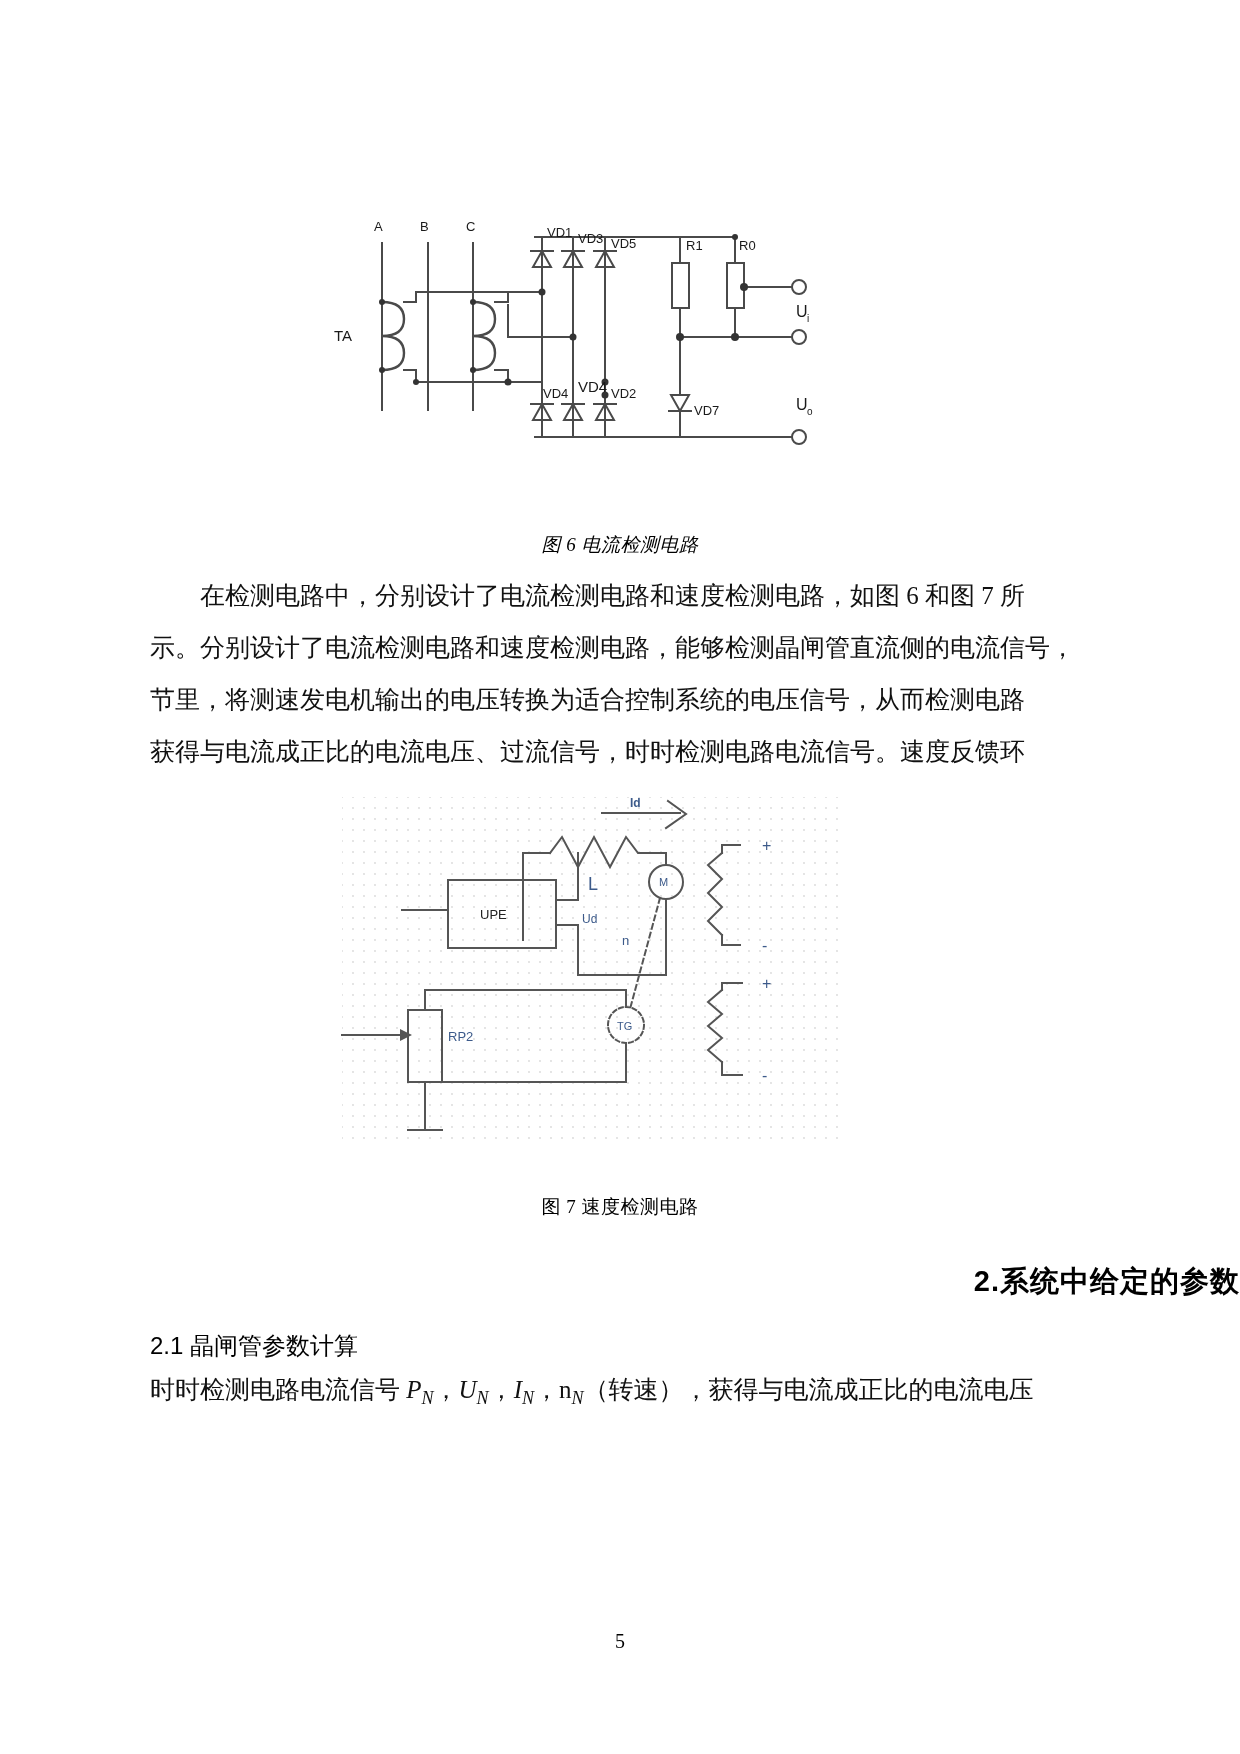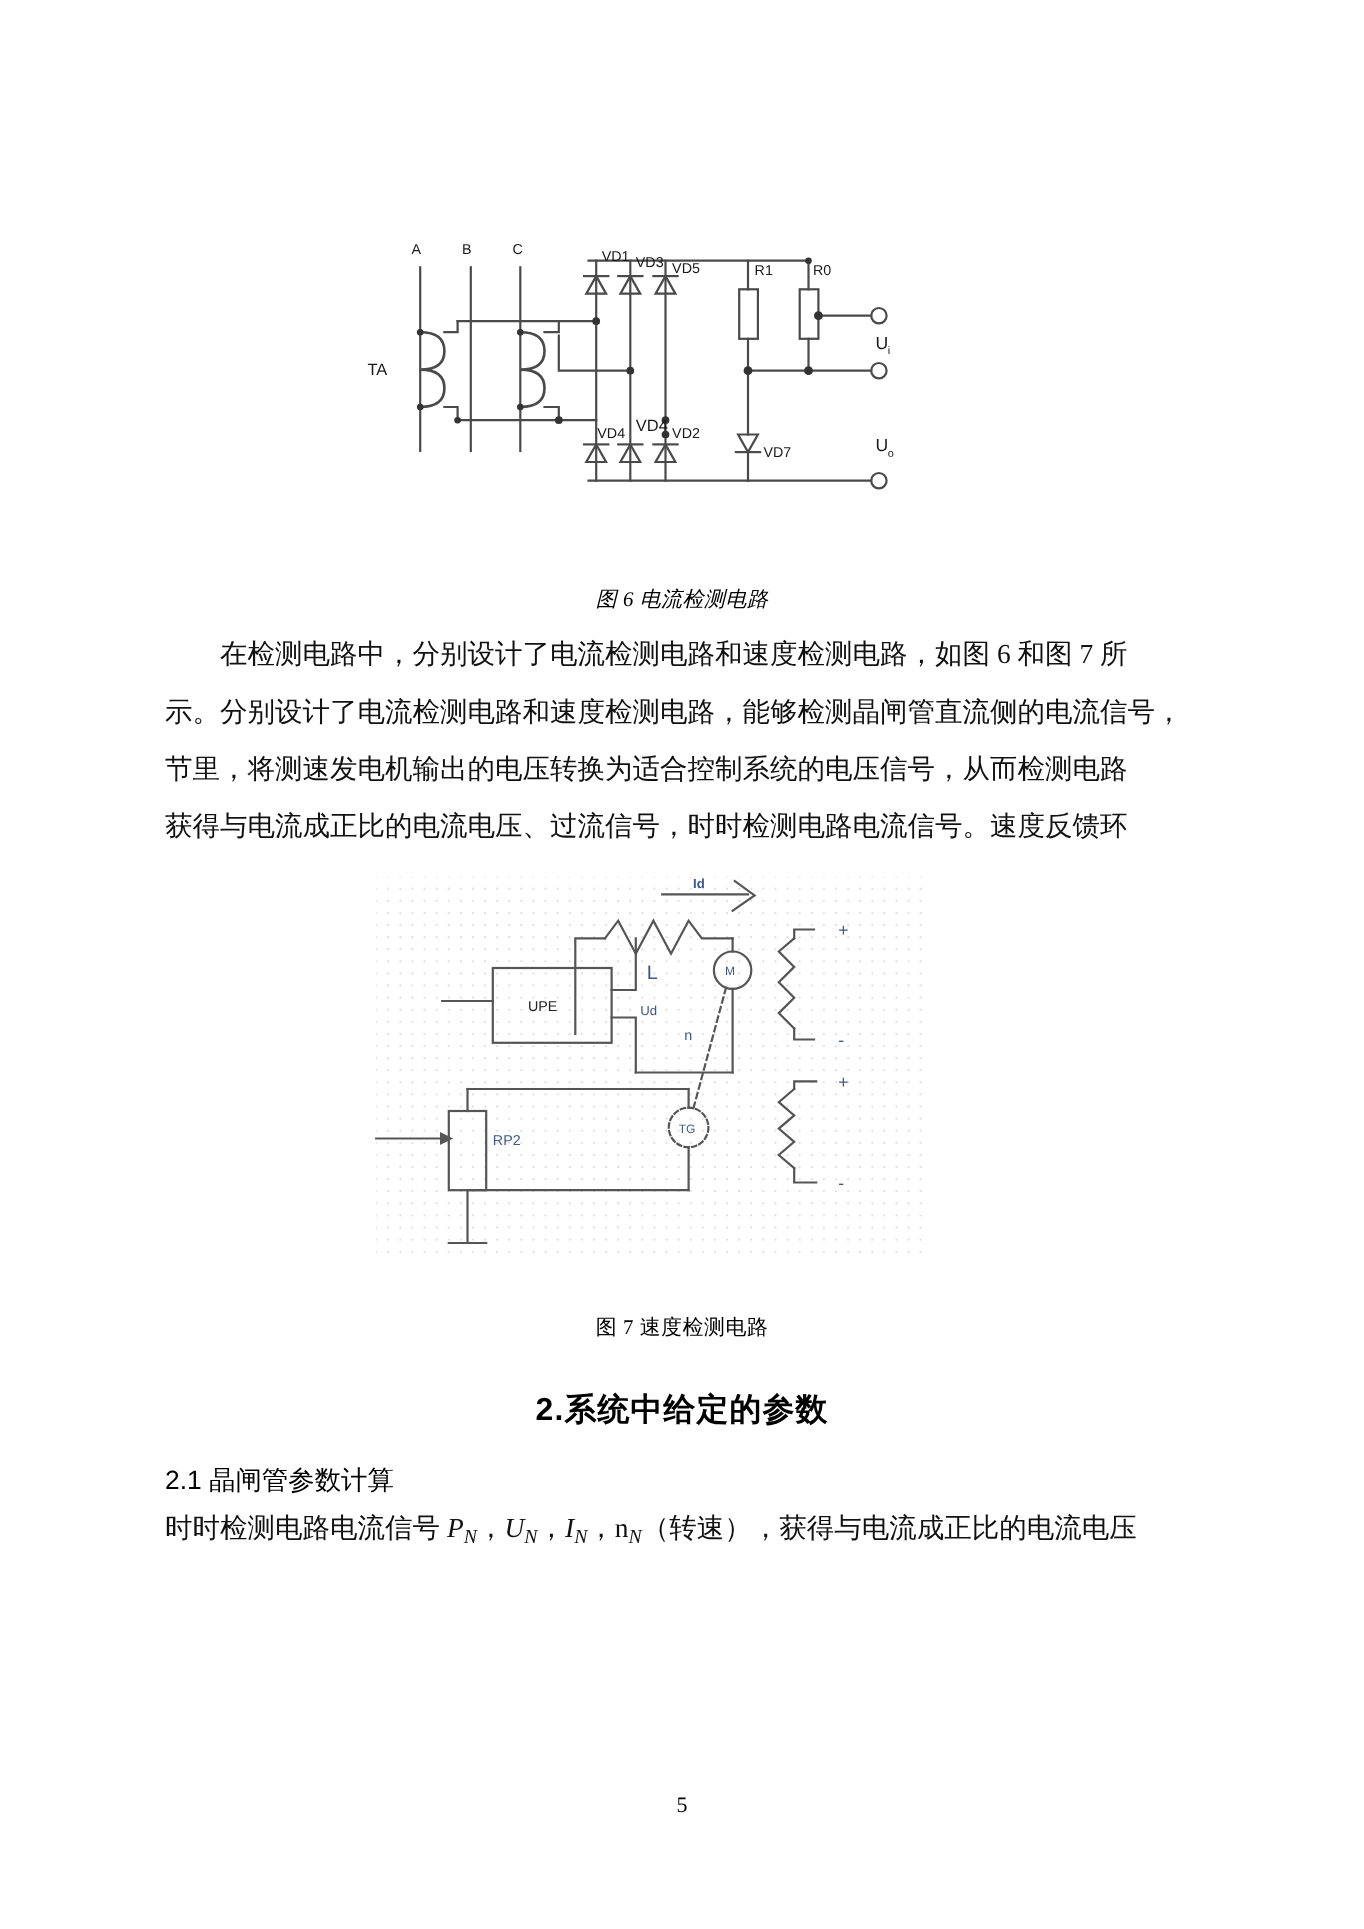--- a/index.html
+++ b/index.html
@@ -37,21 +37,21 @@
     line-height: 52px;
     text-align: justify;
     text-justify: inter-ideograph;
     color: #111;
   }
   .indent { text-indent: 2em; font-family: Liberation Serif, serif; }
 
   .h1-title {
     position: absolute;
     width: 100%;
-    text-align: center;
+    text-align: right;
     font-size: 29px;
     font-weight: bold;
     font-family: "Liberation Sans", sans-serif;
     color: #000;
     letter-spacing: 1px;
   }
   .h2-title {
     position: absolute;
     left: 150px;
     font-size: 24px;

